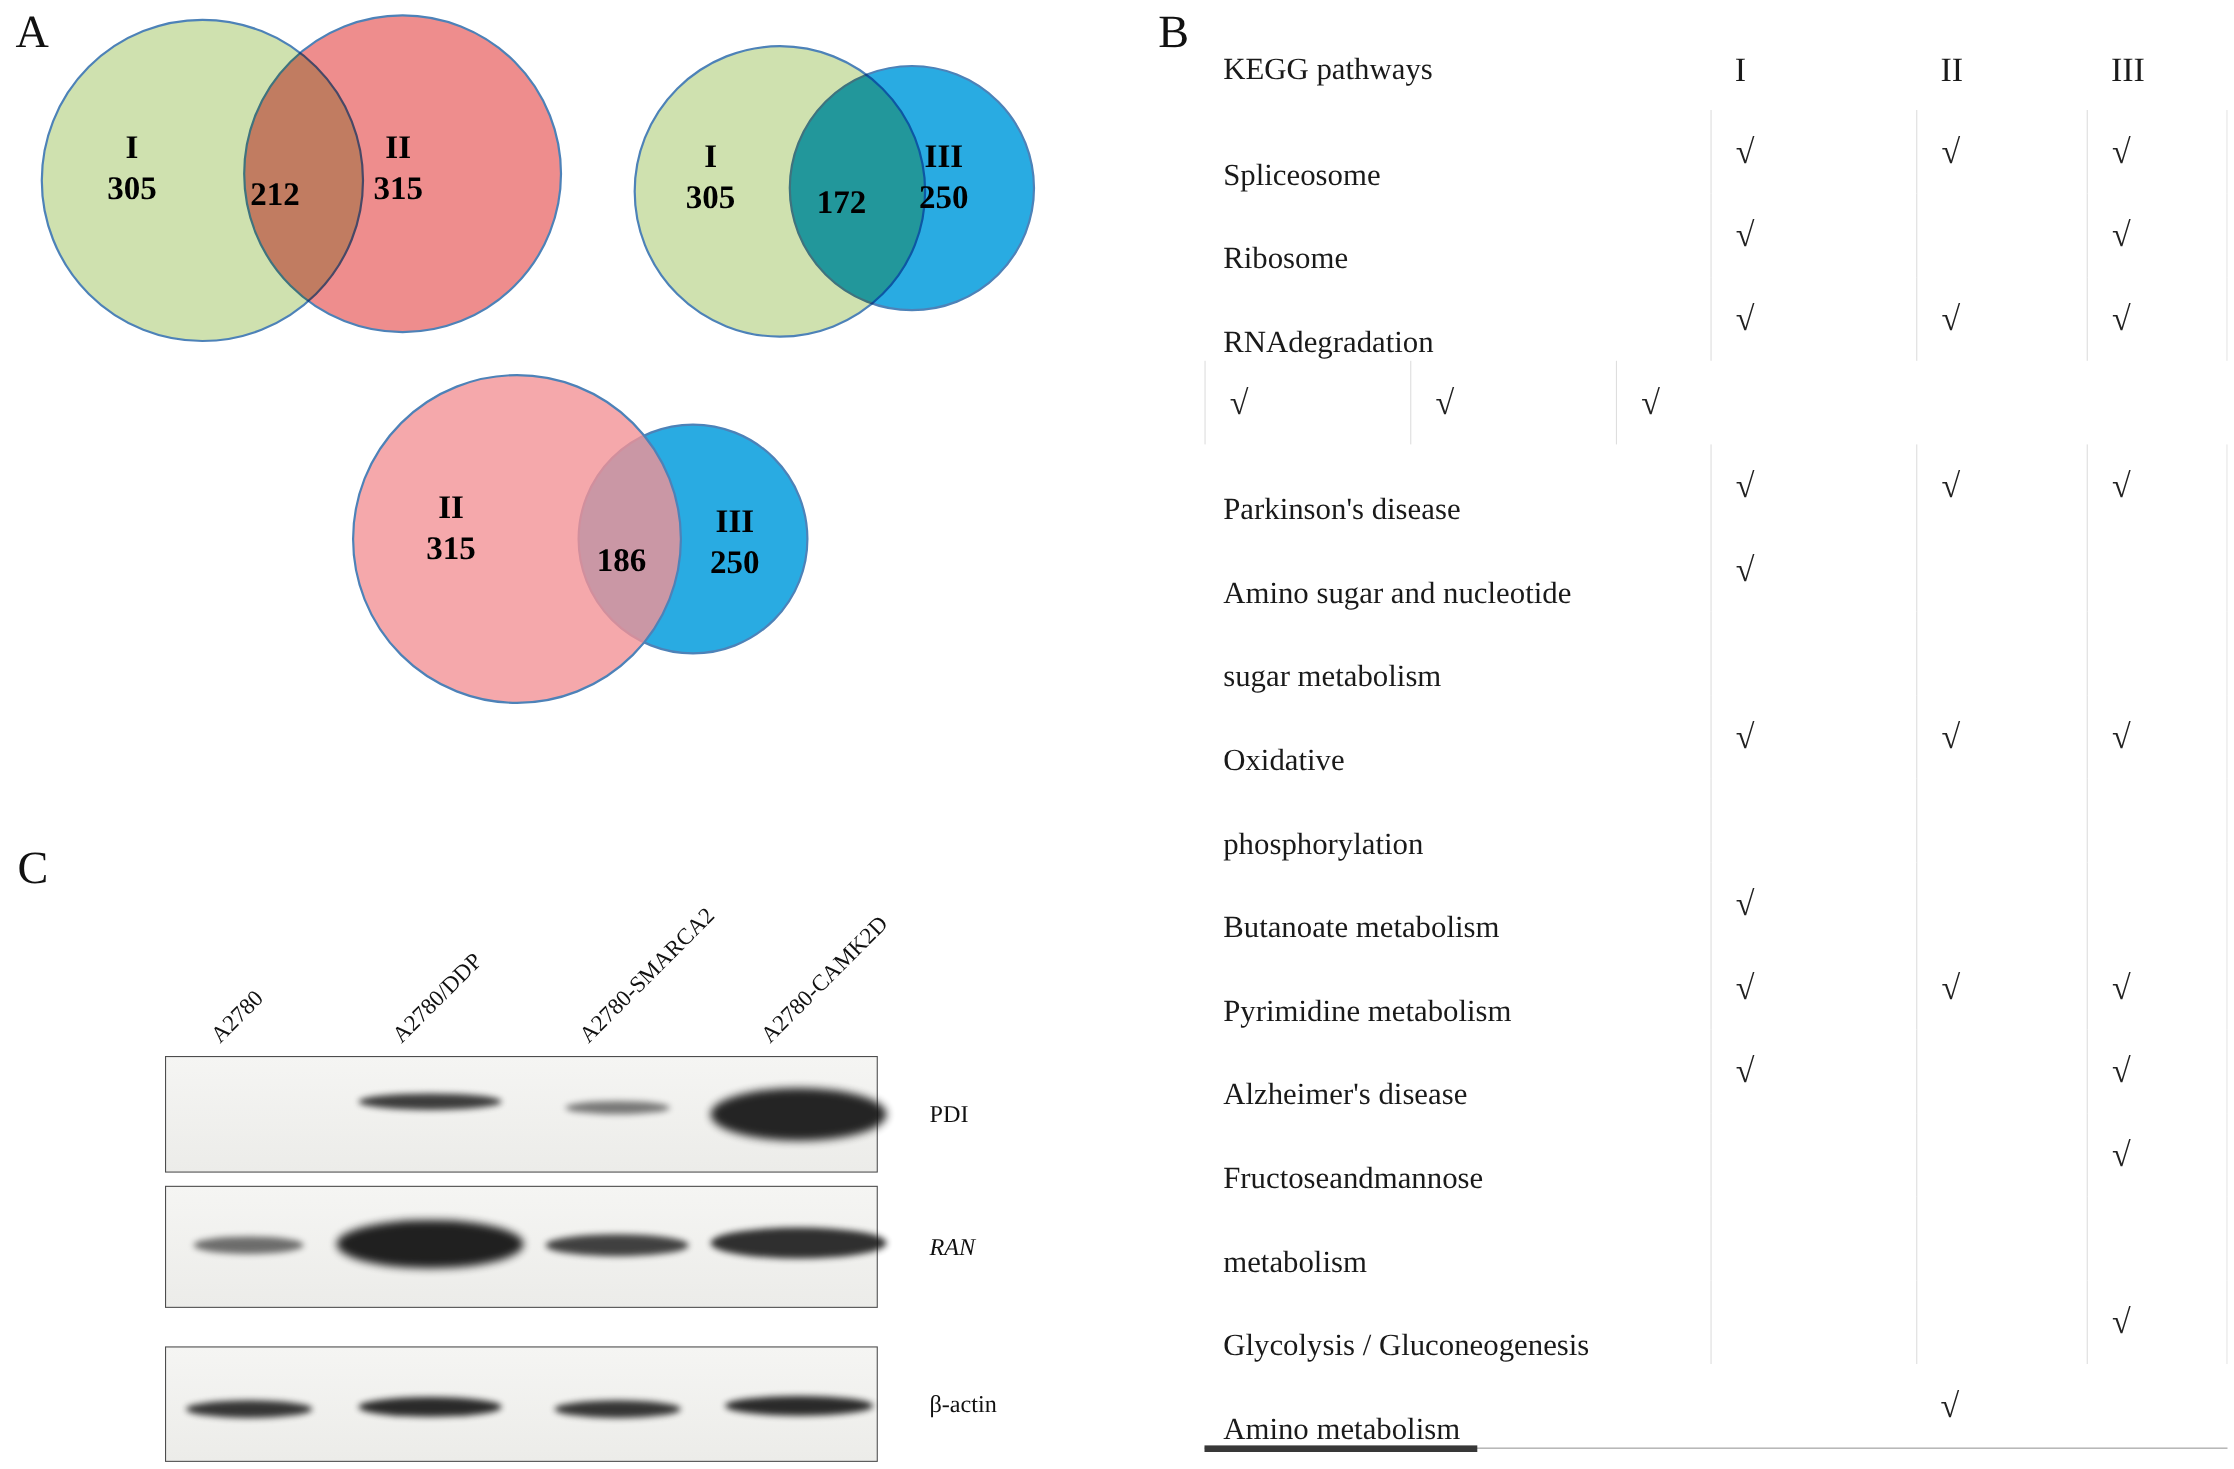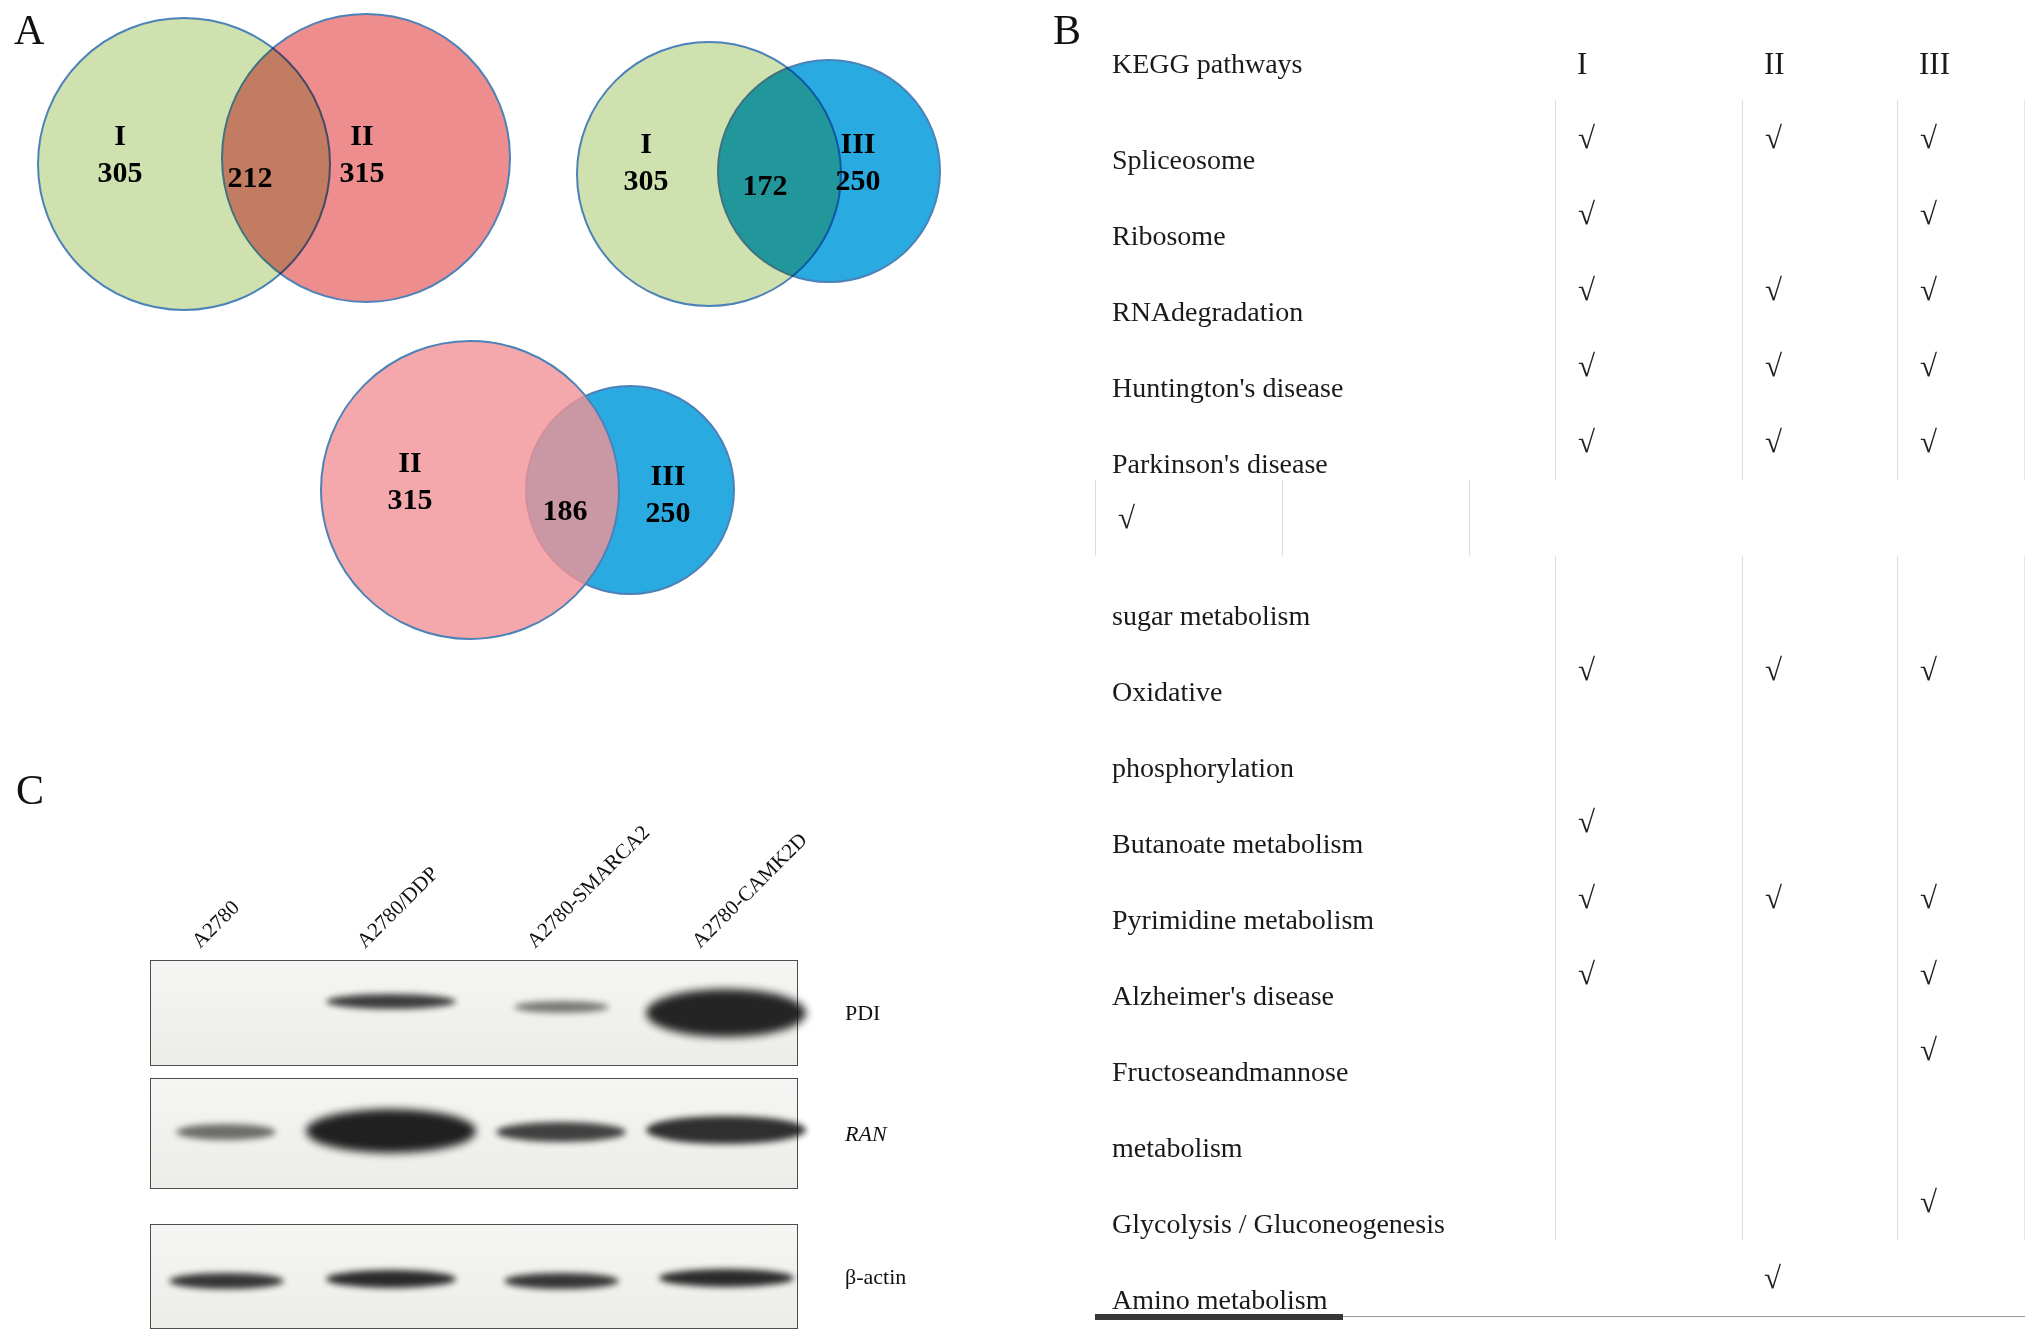--- a/index.html
+++ b/index.html
@@ -139,32 +139,32 @@
         <div class="kegg-cell"></div>
         <div class="kegg-cell">√</div>
       </div>
       <div class="kegg-row">
         <div class="kegg-name">RNAdegradation</div>
         <div class="kegg-cell">√</div>
         <div class="kegg-cell">√</div>
         <div class="kegg-cell">√</div>
       </div>
       <div class="kegg-row">
-        <div class="kegg-name">Huntington's disease</div>
         <div class="kegg-cell">√</div>
         <div class="kegg-cell">√</div>
         <div class="kegg-cell">√</div>
       </div>
       <div class="kegg-row">
         <div class="kegg-name">Parkinson's disease</div>
         <div class="kegg-cell">√</div>
         <div class="kegg-cell">√</div>
         <div class="kegg-cell">√</div>
       </div>
       <div class="kegg-row">
+        <div class="kegg-name">Amino sugar and nucleotide</div>
         <div class="kegg-cell">√</div>
         <div class="kegg-cell"></div>
         <div class="kegg-cell"></div>
       </div>
       <div class="kegg-row">
         <div class="kegg-name">sugar metabolism</div>
         <div class="kegg-cell"></div>
         <div class="kegg-cell"></div>
         <div class="kegg-cell"></div>
       </div>

